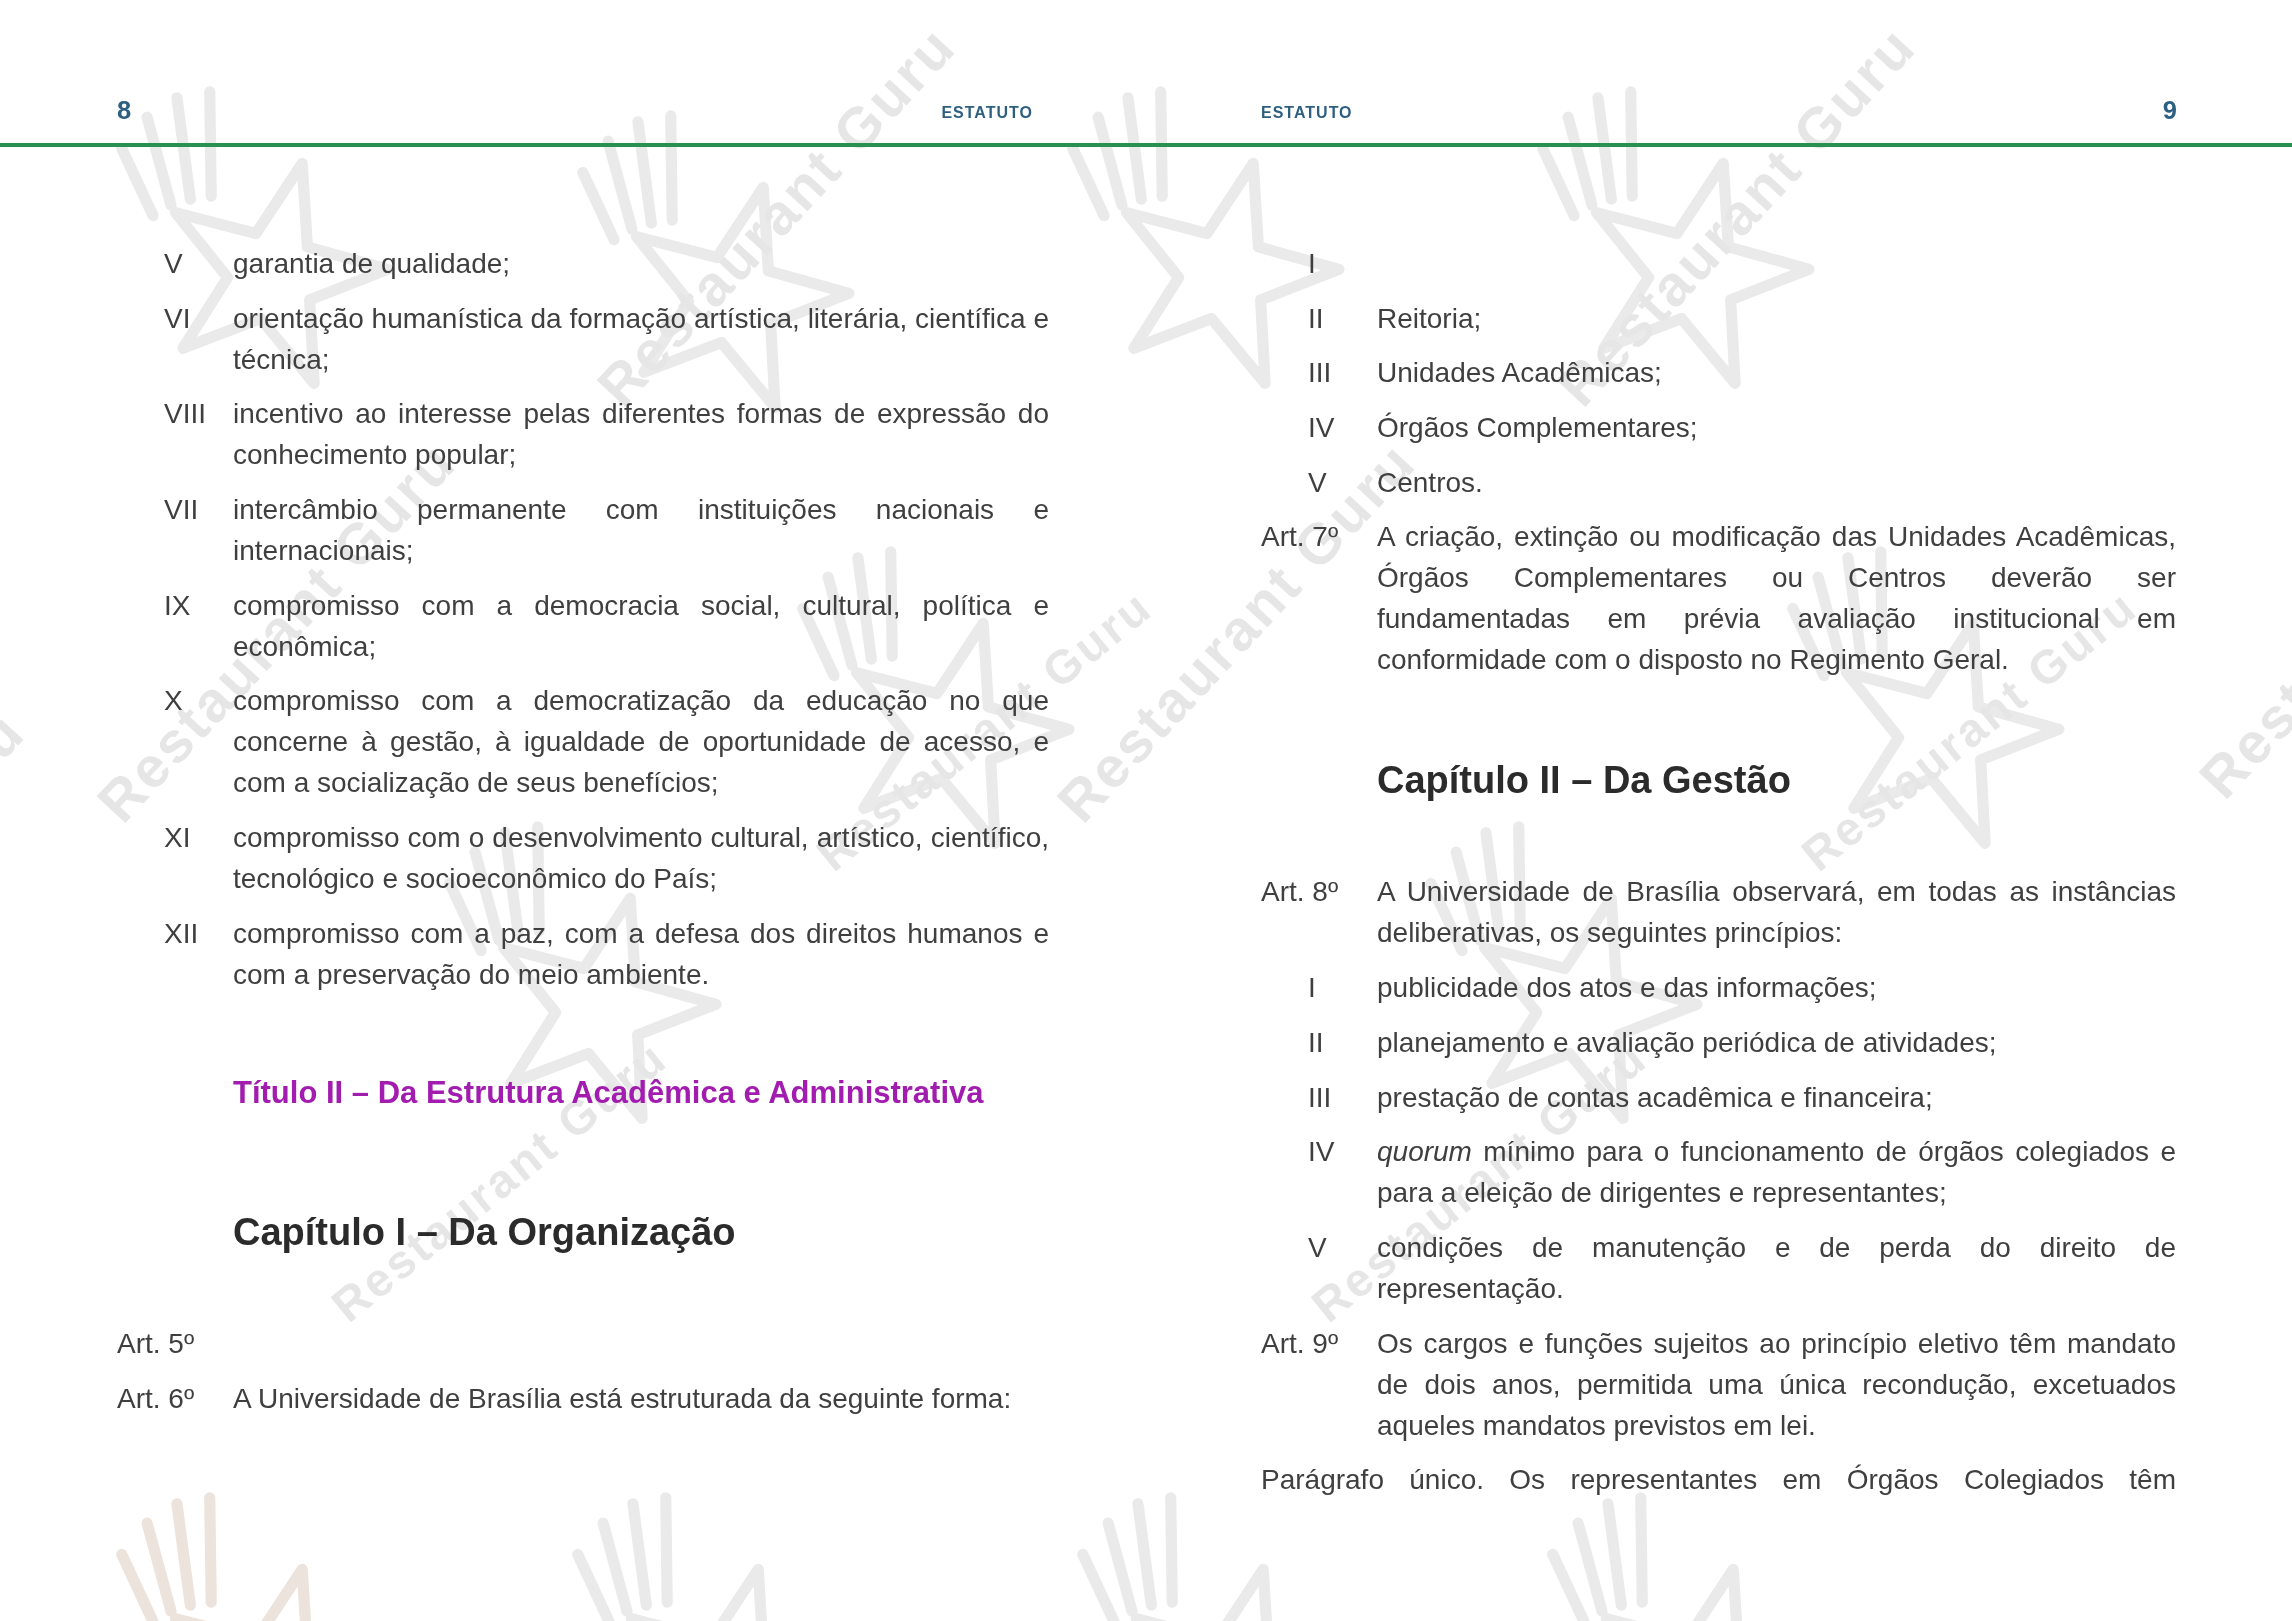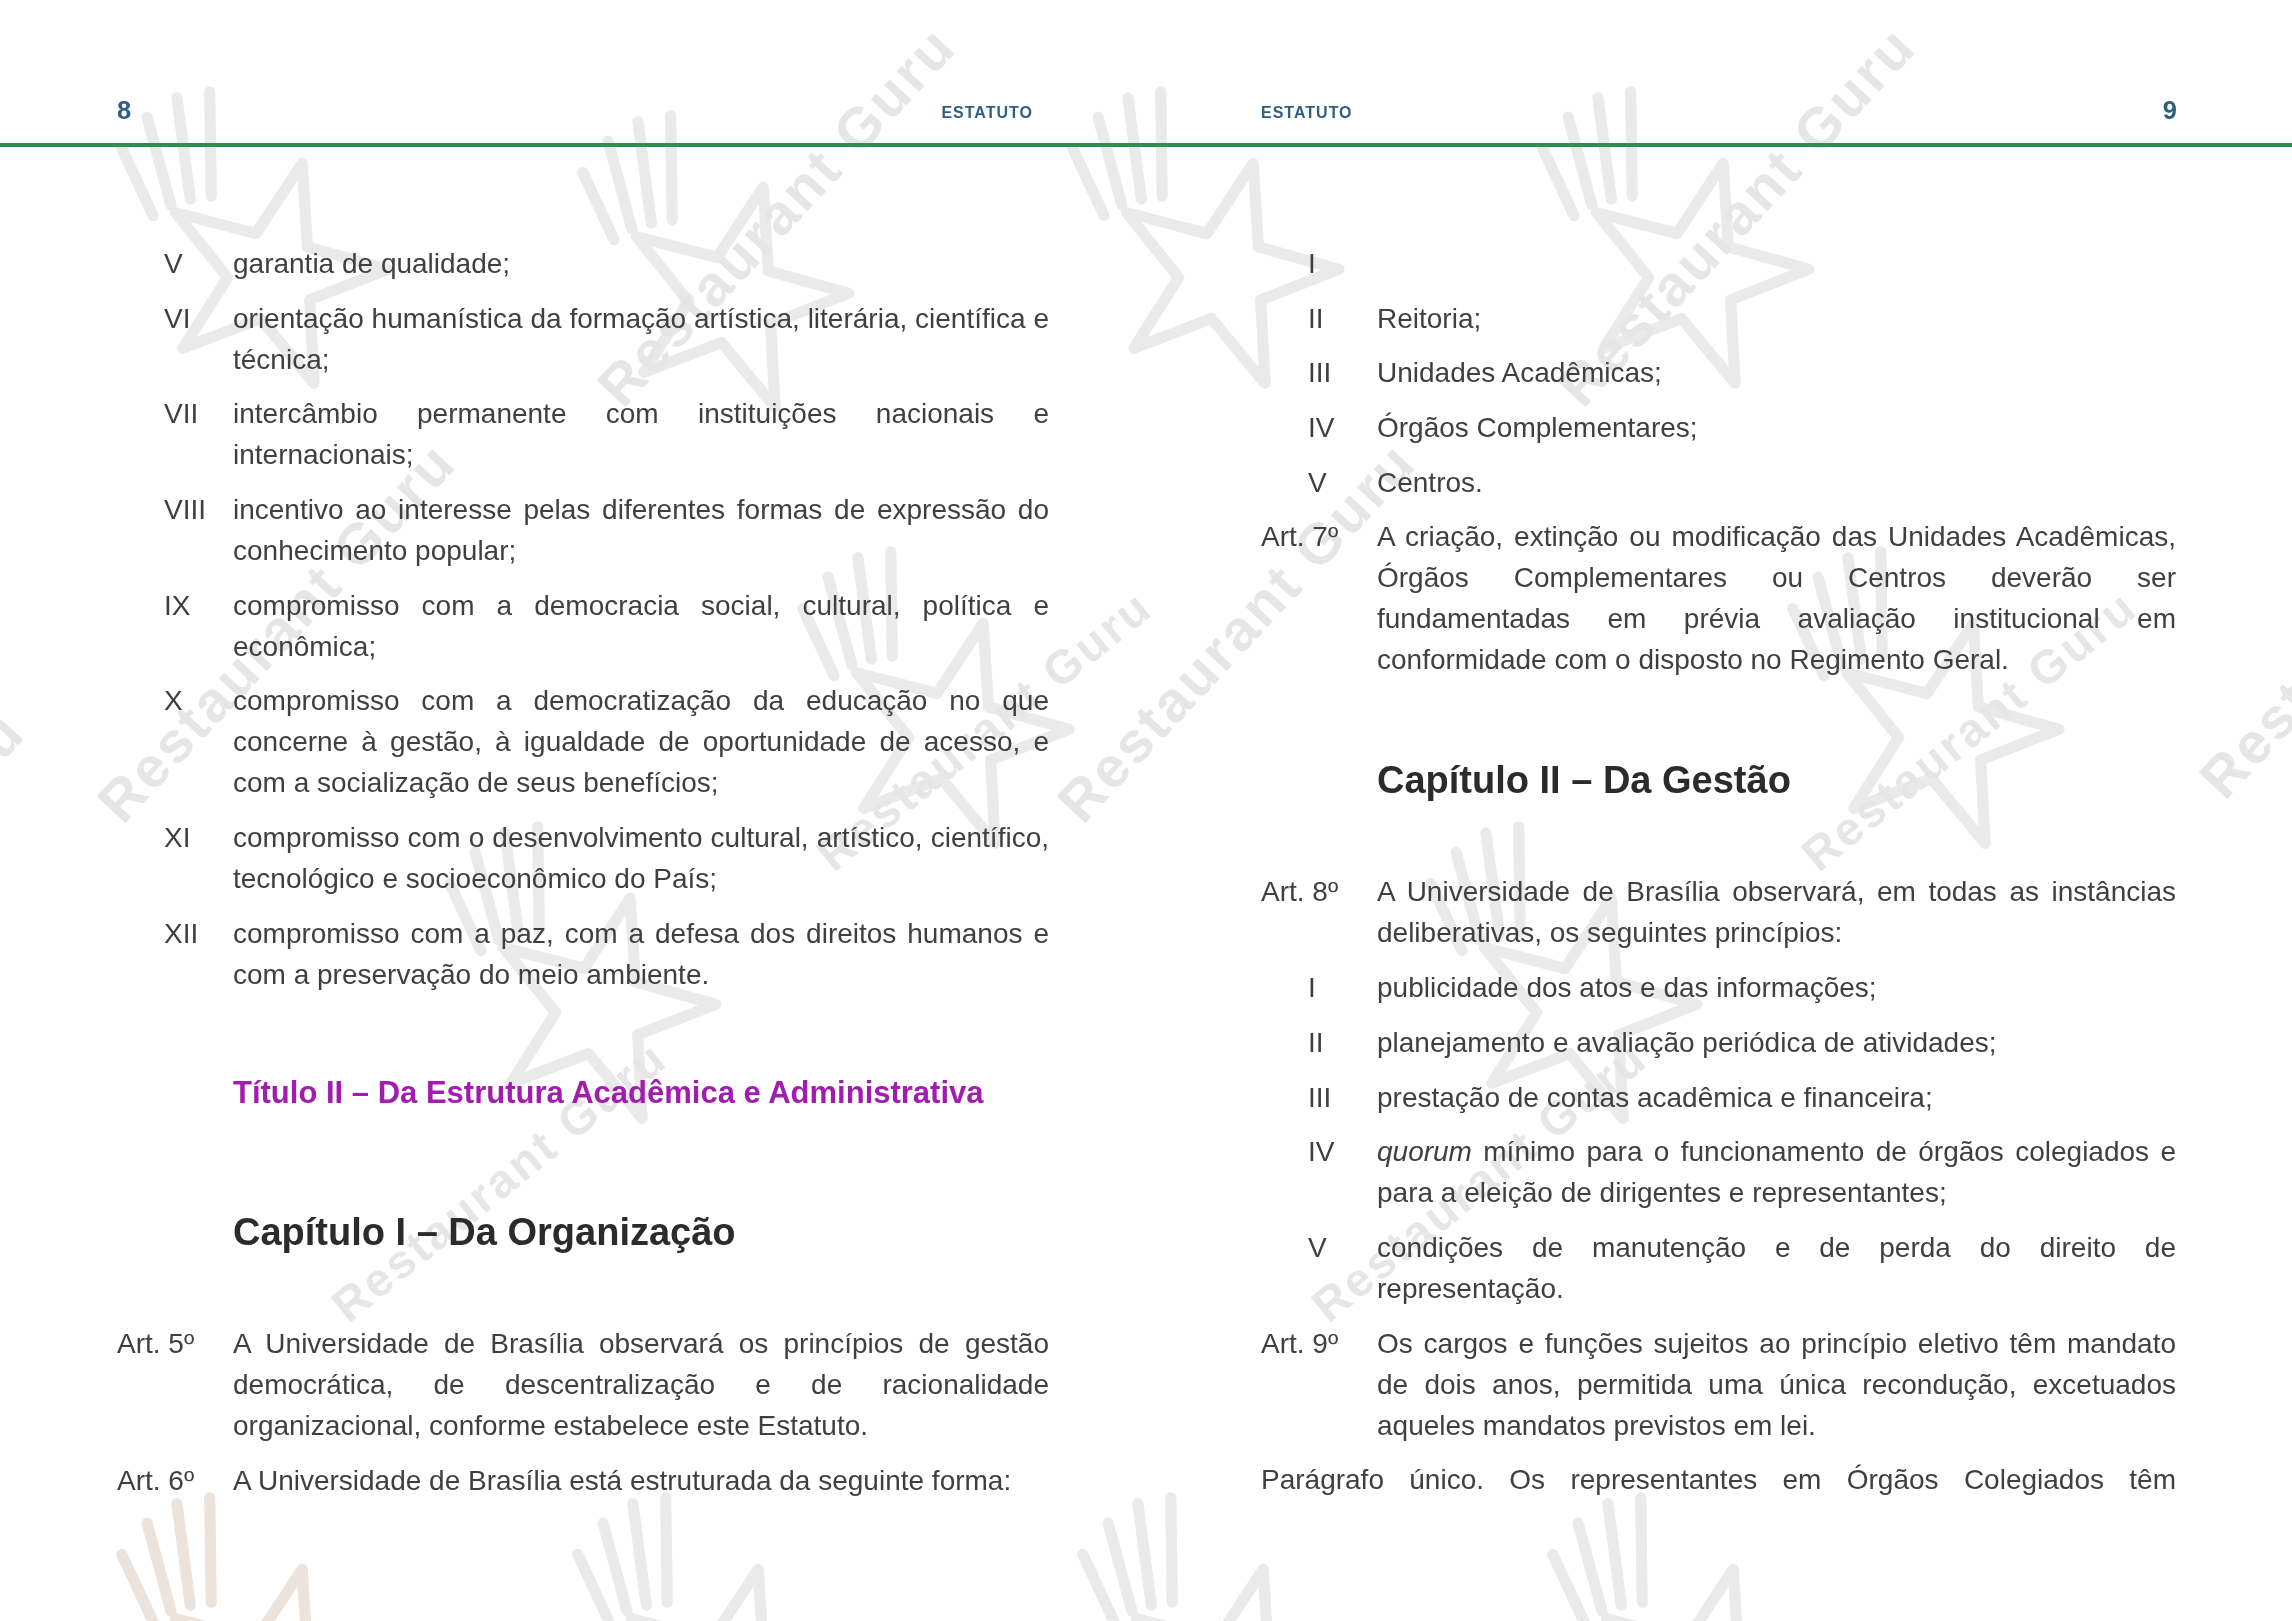--- a/index.html
+++ b/index.html
@@ -119,28 +119,28 @@
 
     <div class="row">
       <div class="gut num">V</div>
       <div class="bod">garantia de qualidade;</div>
     </div>
     <div class="row">
       <div class="gut num">VI</div>
       <div class="bod">orientação humanística da formação artística, literária, científica e técnica;</div>
     </div>
     <div class="row">
+      <div class="gut num">VIII</div>
+      <div class="bod">incentivo ao interesse pelas diferentes formas de expressão do conhecimento popular;</div>
+    </div>
+    <div class="row">
       <div class="gut num">VII</div>
       <div class="bod">intercâmbio permanente com instituições nacionais e internacionais;</div>
     </div>
     <div class="row">
-      <div class="gut num">VIII</div>
-      <div class="bod">incentivo ao interesse pelas diferentes formas de expressão do conhecimento popular;</div>
-    </div>
-    <div class="row">
       <div class="gut num">IX</div>
       <div class="bod">compromisso com a democracia social, cultural, política e econômica;</div>
     </div>
     <div class="row">
       <div class="gut num">X</div>
       <div class="bod">compromisso com a democratização da educação no que concerne à gestão, à igualdade de oportunidade de acesso, e com a socialização de seus benefícios;</div>
     </div>
     <div class="row">
       <div class="gut num">XI</div>
       <div class="bod">compromisso com o desenvolvimento cultural, artístico, científico, tecnológico e socioeconômico do País;</div>
@@ -148,21 +148,20 @@
     <div class="row">
       <div class="gut num">XII</div>
       <div class="bod">compromisso com a paz, com a defesa dos direitos humanos e com a preservação do meio ambiente.</div>
     </div>
 
     <div class="h-title">Título II – Da Estrutura Acadêmica e Administrativa</div>
     <div class="h-chap left">Capítulo I – Da Organização</div>
 
     <div class="row">
       <div class="gut">Art. 5º</div>
-      <div class="bod">A Universidade de Brasília observará os princípios de gestão democrática, de descentralização e de racionalidade organizacional, conforme estabelece este Estatuto.</div>
     </div>
     <div class="row">
       <div class="gut">Art. 6º</div>
       <div class="bod">A Universidade de Brasília está estruturada da seguinte forma:</div>
     </div>
   </div>
 
   <div class="col col-right">
 
     <div class="row">

